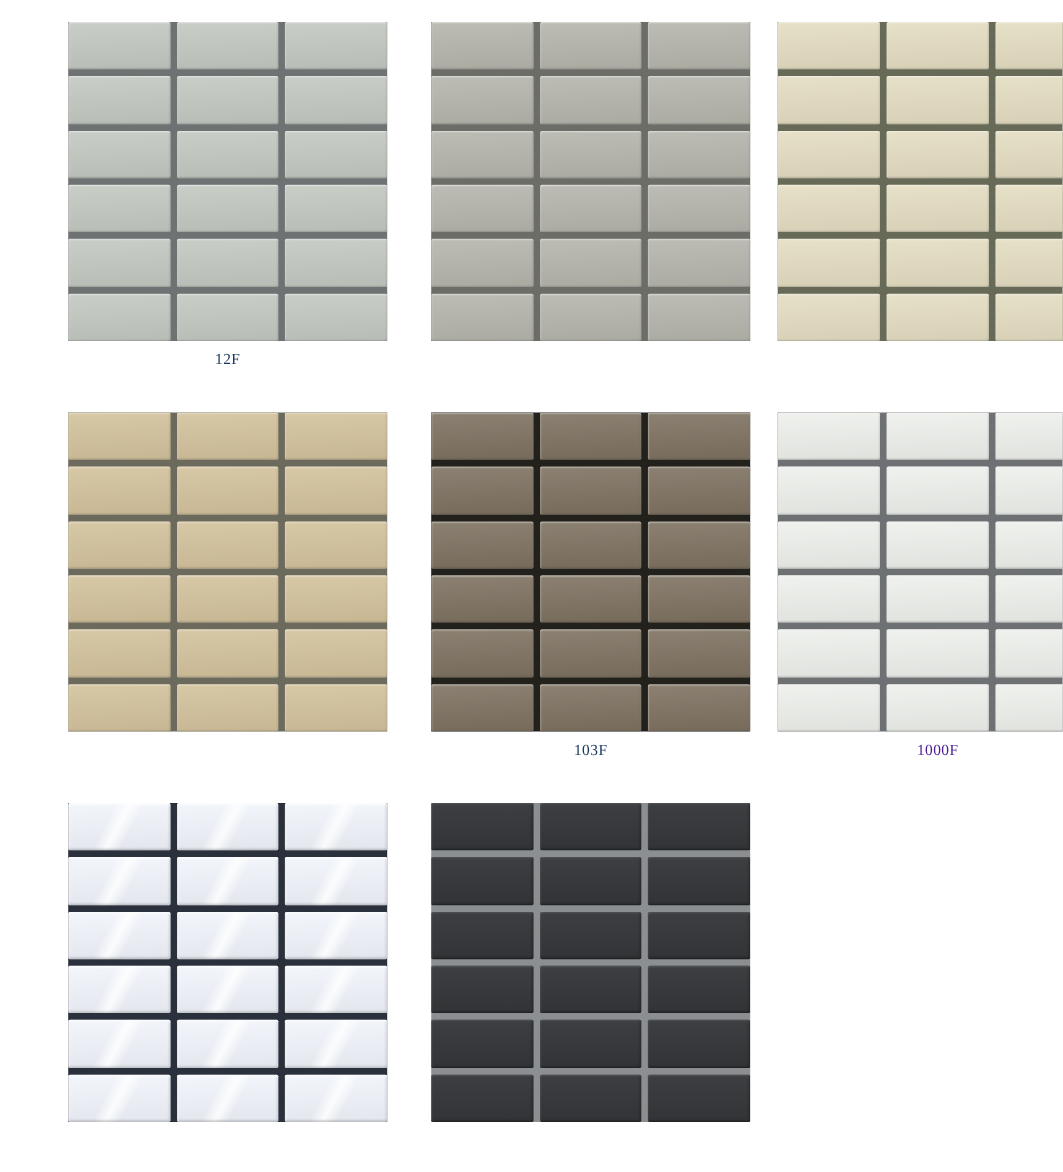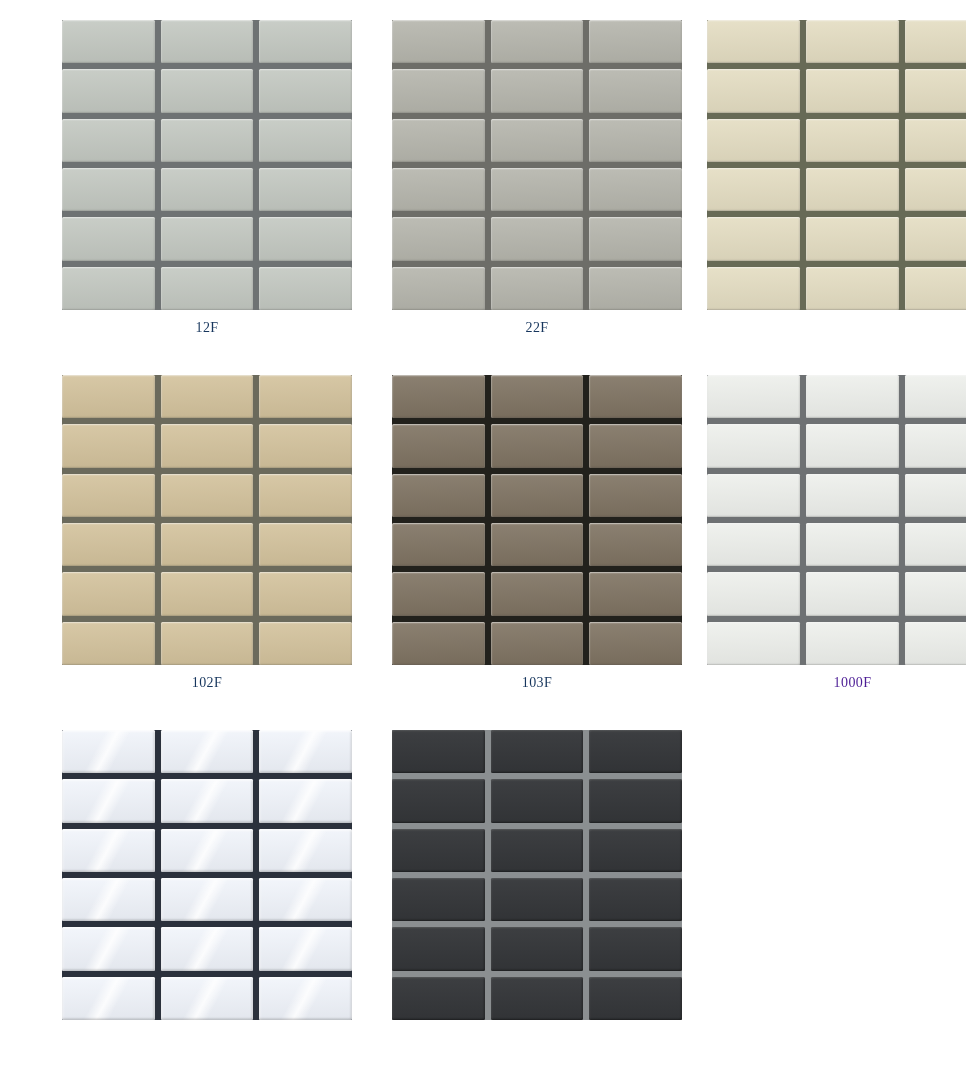--- a/index.html
+++ b/index.html
@@ -186,21 +186,20 @@
             <div class="brick" style="background: rgb(181, 181, 172);"></div>
             <div class="brick" style="background: rgb(181, 181, 172);"></div>
             <div class="brick" style="background: rgb(181, 181, 172);"></div>
             <div class="brick" style="background: rgb(181, 181, 172);"></div>
             <div class="brick" style="background: rgb(181, 181, 172);"></div>
             <div class="brick" style="background: rgb(181, 181, 172);"></div>
             <div class="brick" style="background: rgb(181, 181, 172);"></div>
             <div class="brick" style="background: rgb(181, 181, 172);"></div>
           </div>
       </div>
-      <div class="tile-label" style="color: rgb(23, 54, 93);">22F</div>
     </div>
 
     <div class="swatch-cell col3">
       <div class="tile-img" style="background: rgb(103, 106, 86);">
         <div class="mosaic">
             <div class="brick" style="background: rgb(228, 221, 194);"></div>
             <div class="brick" style="background: rgb(228, 221, 194);"></div>
             <div class="brick" style="background: rgb(228, 221, 194);"></div>
             <div class="brick" style="background: rgb(228, 221, 194);"></div>
             <div class="brick" style="background: rgb(228, 221, 194);"></div>
@@ -237,21 +236,20 @@
             <div class="brick" style="background: rgb(211, 194, 156);"></div>
             <div class="brick" style="background: rgb(211, 194, 156);"></div>
             <div class="brick" style="background: rgb(211, 194, 156);"></div>
             <div class="brick" style="background: rgb(211, 194, 156);"></div>
             <div class="brick" style="background: rgb(211, 194, 156);"></div>
             <div class="brick" style="background: rgb(211, 194, 156);"></div>
             <div class="brick" style="background: rgb(211, 194, 156);"></div>
             <div class="brick" style="background: rgb(211, 194, 156);"></div>
           </div>
       </div>
-      <div class="tile-label" style="color: rgb(23, 54, 93);">102F</div>
     </div>
 
     <div class="swatch-cell">
       <div class="tile-img" style="background: rgb(34, 33, 28);">
         <div class="mosaic">
             <div class="brick" style="background: rgb(126, 114, 97);"></div>
             <div class="brick" style="background: rgb(126, 114, 97);"></div>
             <div class="brick" style="background: rgb(126, 114, 97);"></div>
             <div class="brick" style="background: rgb(126, 114, 97);"></div>
             <div class="brick" style="background: rgb(126, 114, 97);"></div>

